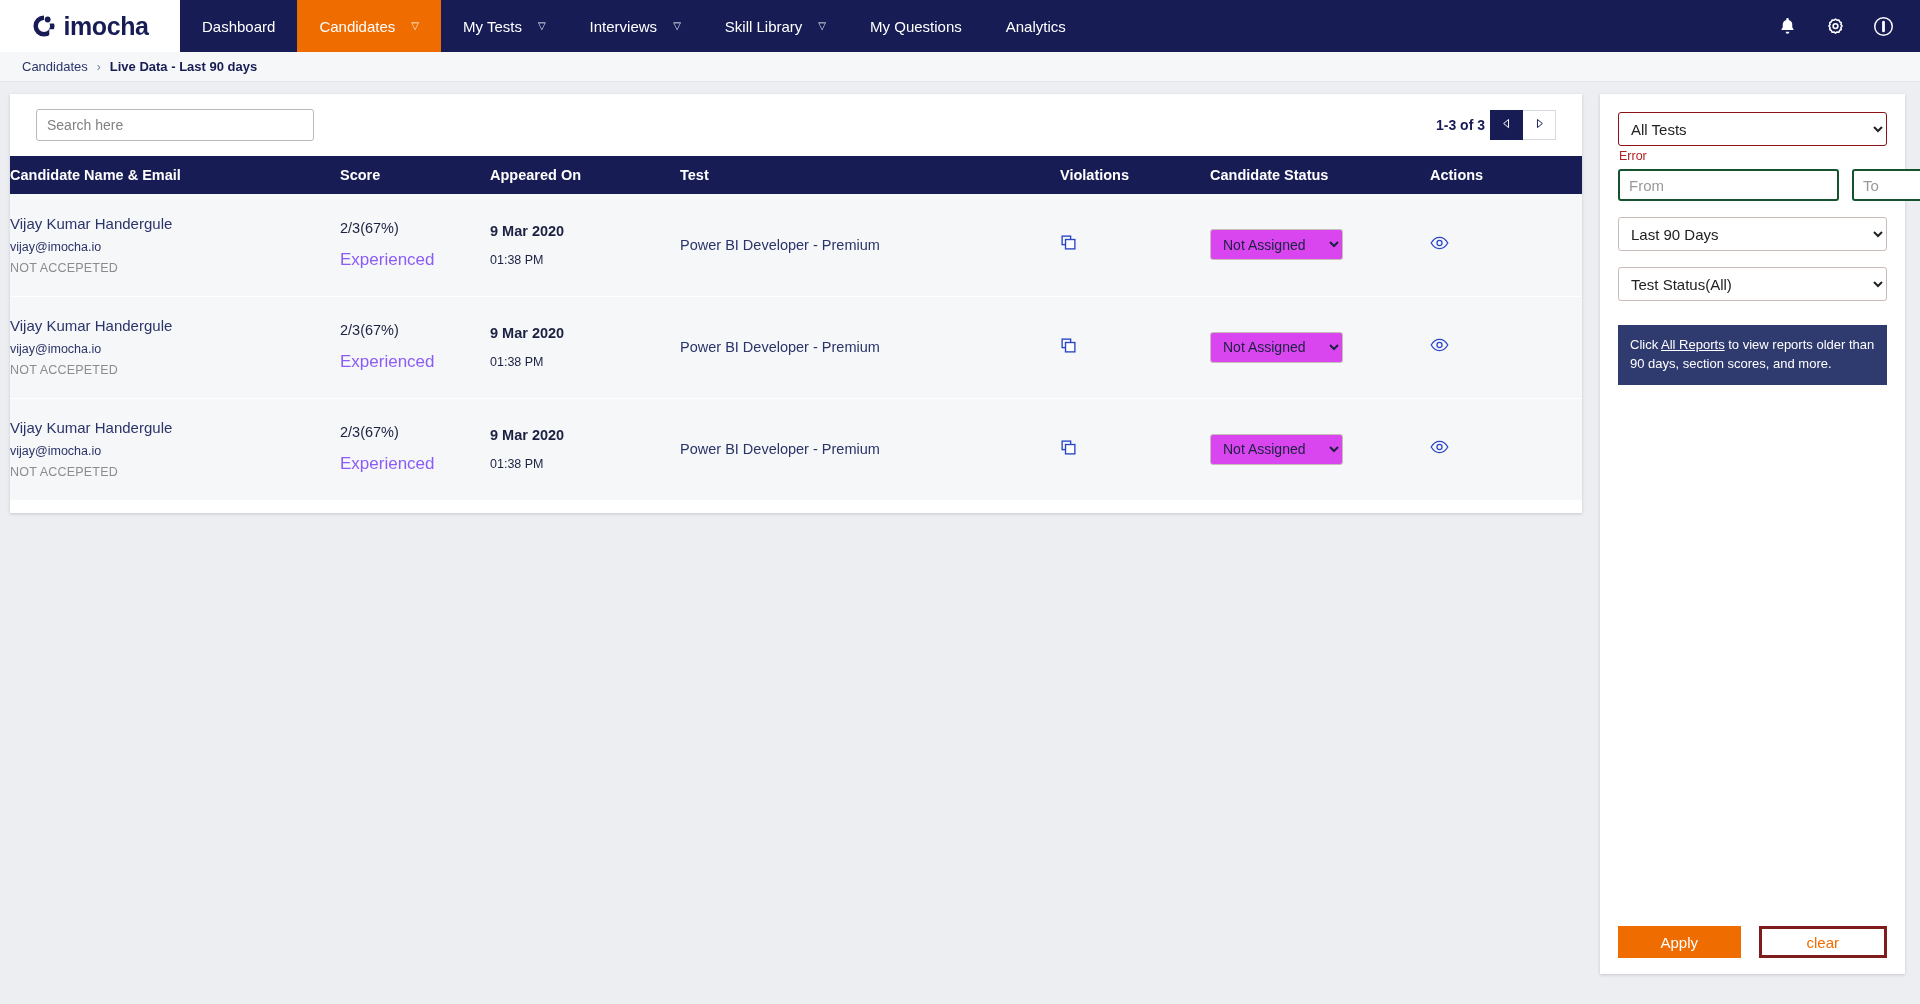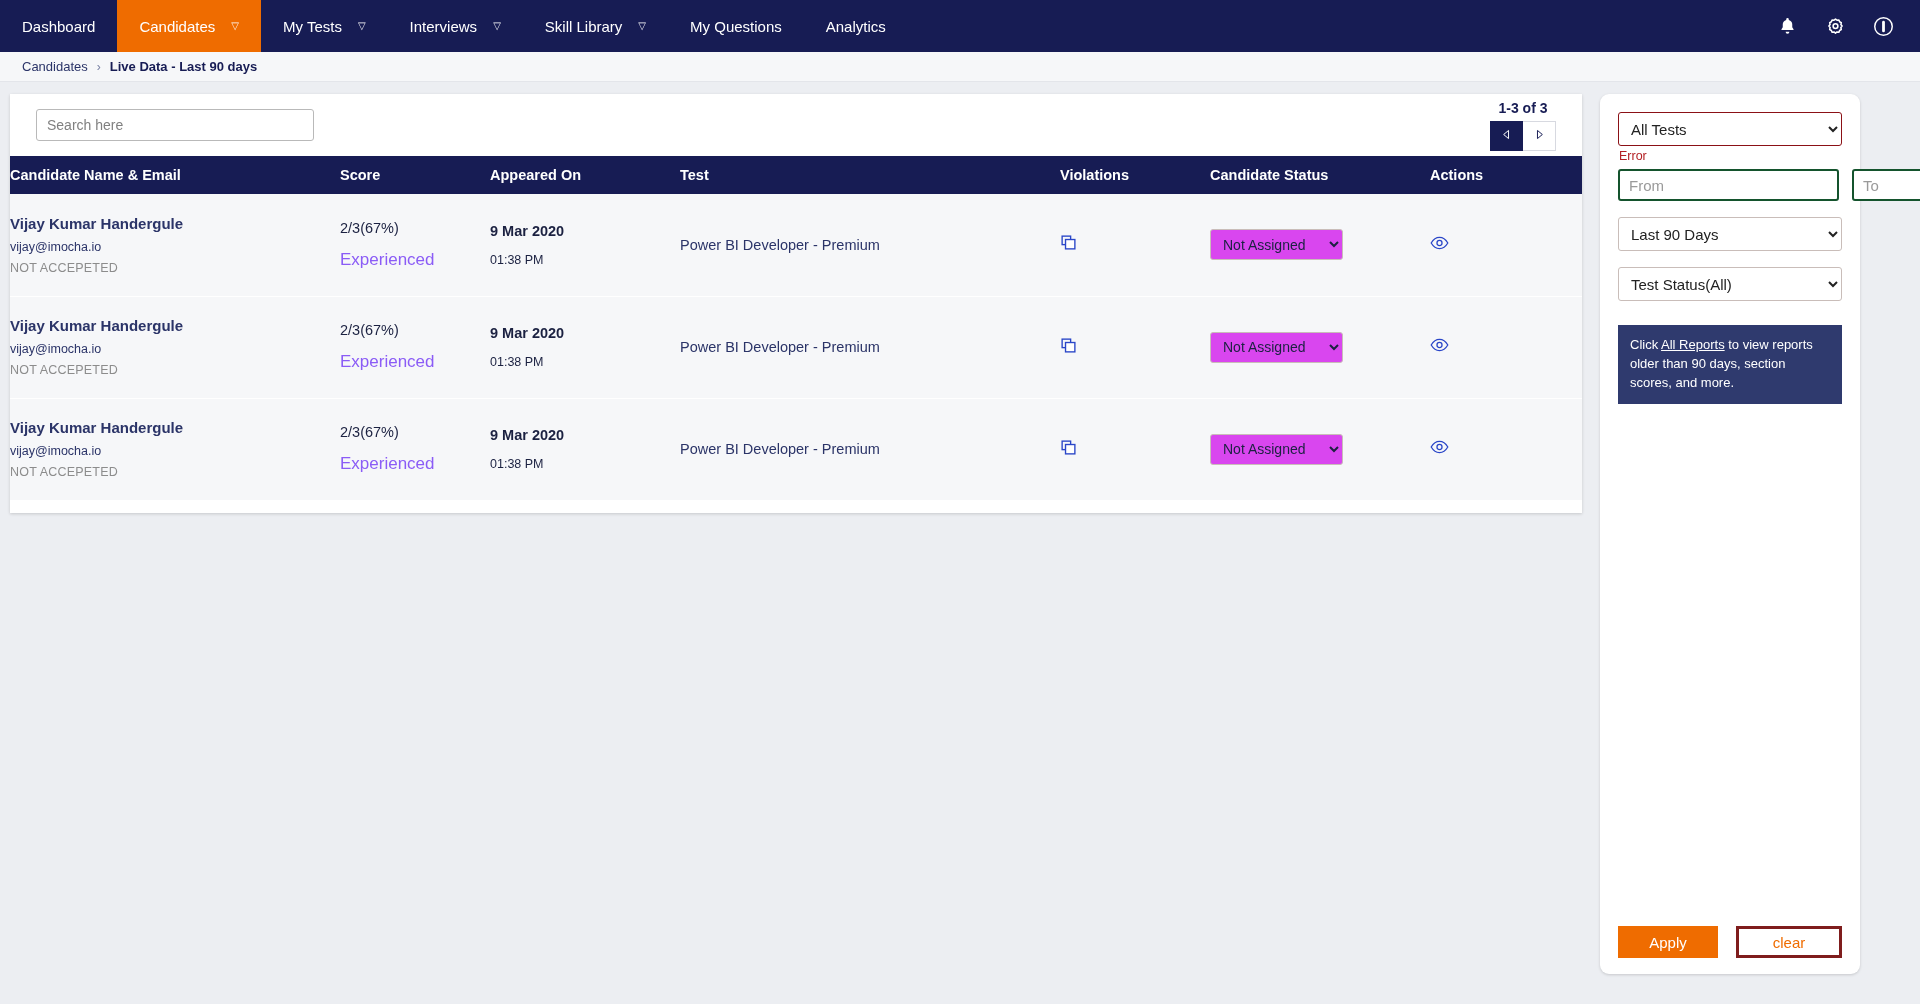--- a/index.html
+++ b/index.html
@@ -118,21 +118,20 @@
     font-family: Liberation Sans, sans-serif;
     color: #333;
     outline: none;
   }
   .search-input::placeholder { color: #808080; }
   .pager {
     margin-left: auto;
     display: flex;
     align-items: center;
     gap: 5px;
-    flex-direction: column;
   }
   .pager-count {
     font-size: 14px;
     color: #171c54;
     font-weight: 700;
   }
   .pager-btns { display: flex; }
   .pager-btn {
     width: 33px; height: 30px;
     border: 1px solid #d7d9e0;
@@ -165,21 +164,21 @@
   table.grid tbody td {
     padding: 0;
     vertical-align: middle;
     border-bottom: 1px solid #ffffff;
   }
   tr.row { background: #f6f7f9; height: 102px; }
 
   .cand-name {
     font-size: 15px;
     color: #2b3468;
-    font-weight: 700;
+    font-weight: 400;
     margin-bottom: 8px;
   }
   .cand-email {
     font-size: 12.5px;
     color: #2b3468;
     margin-bottom: 7px;
   }
   .cand-flag {
     font-size: 12.5px;
     color: #8c8c8c;
@@ -207,29 +206,28 @@
     font-size: 14px;
     font-family: "Liberation Sans", sans-serif;
     color: #1b2141;
     padding: 0 4px 0 8px;
     outline: none;
     cursor: pointer;
   }
 
   
   .filter-panel {
-    width: 260px;
+    width: 305px;
     margin-left: 18px;
     background: #ffffff;
     box-shadow: 0 1px 3px rgba(0,0,0,.16);
     padding: 18px 18px 16px 18px;
     height: 880px;
     display: flex;
     flex-direction: column;
-    border-radius: 9px;
   }
   .fp-select {
     width: 100%;
     height: 34px;
     border: 1px solid #c9bdb9;
     border-radius: 3px;
     background: #ffffff;
     font-size: 15px;
     font-family: "Liberation Sans", sans-serif;
     color: #222;
@@ -289,20 +287,33 @@
     border: 3px solid #7f1d1d;
     font-size: 15px;
     font-family: "Liberation Sans", sans-serif;
     cursor: pointer;
   }
 </style>
 </head>
 <body>
 
 <div class="navbar">
+  <div class="logo-wrap">
+    <div class="logo">
+      <span>
+        <svg class="logo-mark" viewBox="0 0 32 32">
+          <path d="M16 3 A13 13 0 0 0 3 16 A13 13 0 0 0 16 29 A13 13 0 0 0 29 16 A13 13 0 0 0 16 3 Z M16 8.5 A7.5 7.5 0 0 1 23.5 16 A7.5 7.5 0 0 1 16 23.5 A7.5 7.5 0 0 1 8.5 16 A7.5 7.5 0 0 1 16 8.5 Z" fill="#171c54"></path>
+          <path d="M16 0 L16 13 L29 13 L29 0 Z" fill="#ffffff"></path>
+          <circle cx="20.5" cy="8" r="3.6" fill="#171c54"></circle>
+          <path d="M22.5 20 L31 20 L31 32 L22.5 32 Z" fill="#ffffff"></path>
+        </svg>
+      </span>
+      <span class="logo-text">imocha</span>
+    </div>
+  </div>
 
   <div class="nav-strip">
     <div class="nav-item">
       <span>Dashboard</span>
     </div>
     <div class="nav-item active">
       <span>Candidates</span>
       <span class="nav-caret">▽</span>
     </div>
     <div class="nav-item">

